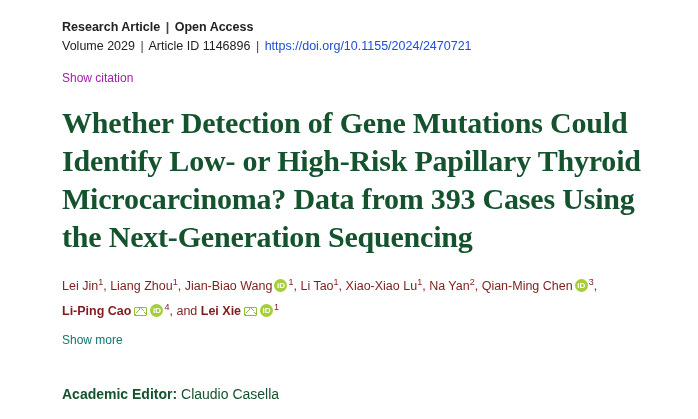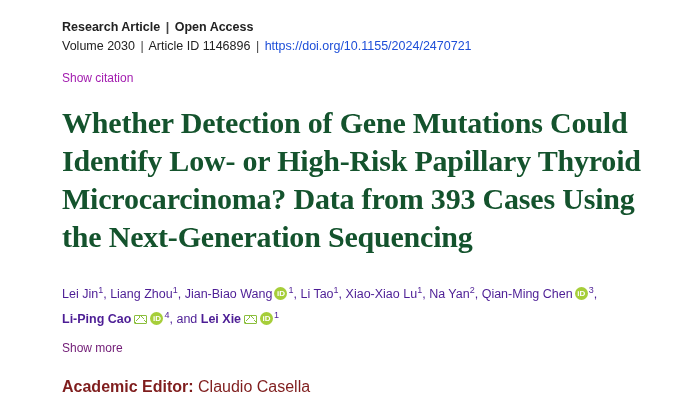--- a/index.html
+++ b/index.html
@@ -50,24 +50,24 @@
     font-family: "Liberation Serif", serif;
     font-size: 30px;
     font-weight: bold;
     line-height: 1.27;
     letter-spacing: -0.2px;
     color: #14532d;
     margin: 18px 0 0 0;
     max-width: 590px;
   }
   .authors {
-    margin-top: 26px;
+    margin-top: 18px;
     font-size: 12.5px;
     line-height: 1.95;
-    color: #4c1d95;
+    color: #7f1d1d;
     max-width: 580px;
   }
   .authors .au {
     white-space: nowrap;
   }
   .authors .bold {
     font-weight: bold;
   }
   sup {
     font-size: 9px;
@@ -117,45 +117,45 @@
     width: 100%;
     height: 100%;
     background:
       linear-gradient(to bottom right, transparent 44%, #8bbf3c 44%, #8bbf3c 52%, transparent 52%) no-repeat left top / 50% 100%,
       linear-gradient(to bottom left, transparent 44%, #8bbf3c 44%, #8bbf3c 52%, transparent 52%) no-repeat right top / 50% 100%;
   }
   .show-more {
     display: inline-block;
     margin-top: 10px;
     font-size: 12px;
-    color: #701a75;
+    color: #0f766e;
     text-decoration: none;
   }
   .editor {
-    margin-top: 22px;
-    font-size: 16px;
-    color: #7f1d1d;
+    margin-top: 38px;
+    font-size: 14px;
+    color: #14532d;
   }
   .editor .lbl {
     font-weight: bold;
   }
 </style>
 </head>
 <body>
 
 <div class="page">
 
   <div class="meta-line bold">
     <span>Research Article</span>
     <span class="meta-sep">|</span>
     <span>Open Access</span>
   </div>
 
   <div class="meta-line">
-    <span>Volume 2030</span>
+    <span>Volume 2029</span>
     <span class="meta-sep">|</span>
     <span>Article ID 1146896</span>
     <span class="meta-sep">|</span>
     <a class="doi-link" href="#">https://doi.org/10.1155/2024/2470721</a>
   </div>
 
   <a class="show-citation" href="#">Show citation</a>
 
   <h1 class="title">Whether Detection of Gene Mutations Could Identify Low- or High-Risk Papillary Thyroid Microcarcinoma? Data from 393 Cases Using the Next-Generation Sequencing</h1>
 

